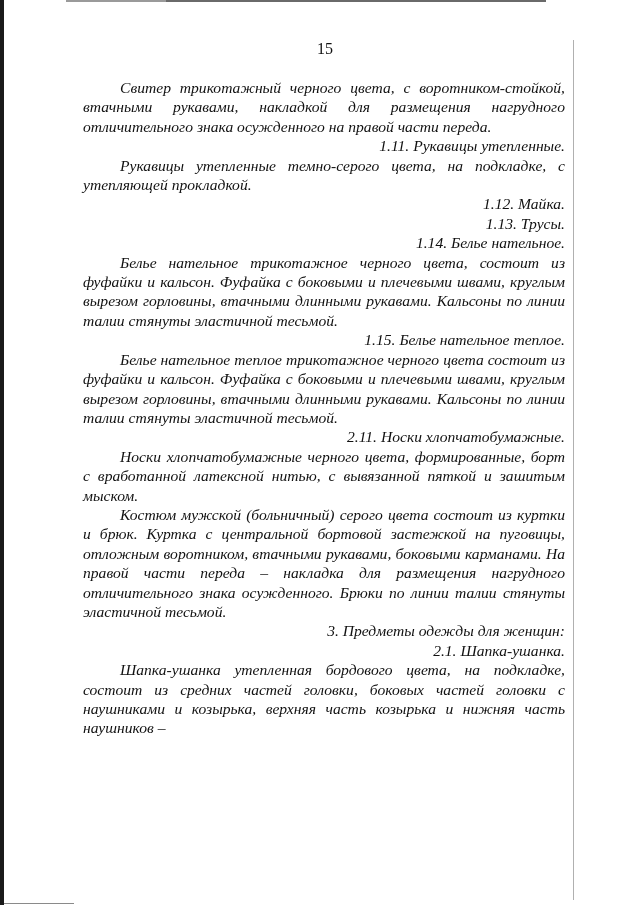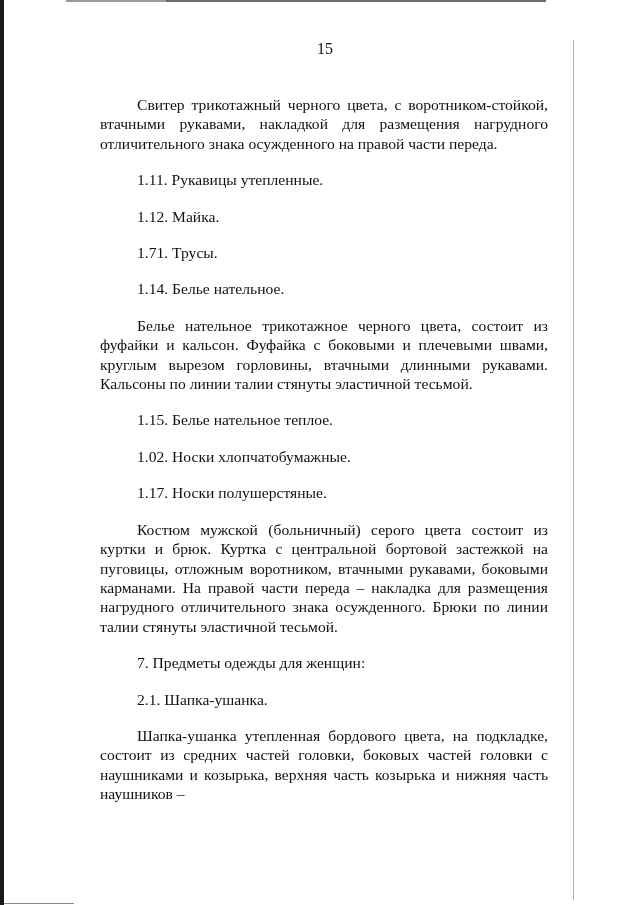--- a/index.html
+++ b/index.html
@@ -15,43 +15,45 @@
   .edge-bottom { position: absolute; left: 4px; bottom: 1px; width: 70px; height: 1px; background: #8a8a8a; }
   .page-number {
     position: absolute; top: 40px; left: 0; width: 650px; text-align: center;
     font-family: "Liberation Serif", "DejaVu Serif", serif; font-size: 16px; color: #111;
   }
   .content {
     position: absolute; left: 83px; top: 78px; width: 482px;
     font-family: "Liberation Serif", "DejaVu Serif", serif;
     font-size: 15.6px; line-height: 19.4px; color: #111;
   }
-  .content p { margin: 17px; text-align: justify; text-indent: 37px; }
-  .content p.heading { text-align: left; }
+  .content p { margin: 0; text-align: justify; text-indent: 37px; font-style: italic; }
+  .content p.heading { text-align: right; }
 </style>
 </head>
 <body>
 
 <div class="page-frame">
   <div class="edge-left"></div>
   <div class="edge-top"></div>
   <div class="edge-top2"></div>
   <div class="edge-right"></div>
   <div class="edge-bottom"></div>
 
   <div class="page-number">15</div>
 
   <div class="content">
     <p>Свитер трикотажный черного цвета, с воротником-стойкой, втачными рукавами, накладкой для размещения нагрудного отличительного знака осужденного на правой части переда.</p>
     <p class="heading">1.11. Рукавицы утепленные.</p>
+    <p>Рукавицы утепленные темно-серого цвета, на подкладке, с утепляющей прокладкой.</p>
     <p class="heading">1.12. Майка.</p>
-    <p class="heading">1.71. Трусы.</p>
+    <p class="heading">1.13. Трусы.</p>
     <p class="heading">1.14. Белье нательное.</p>
     <p>Белье нательное трикотажное черного цвета, состоит из фуфайки и кальсон. Фуфайка с боковыми и плечевыми швами, круглым вырезом горловины, втачными длинными рукавами. Кальсоны по линии талии стянуты эластичной тесьмой.</p>
     <p class="heading">1.15. Белье нательное теплое.</p>
-    <p class="heading">1.02. Носки хлопчатобумажные.</p>
-    <p class="heading">1.17. Носки полушерстяные.</p>
+    <p>Белье нательное теплое трикотажное черного цвета состоит из фуфайки и кальсон. Фуфайка с боковыми и плечевыми швами, круглым вырезом горловины, втачными длинными рукавами. Кальсоны по линии талии стянуты эластичной тесьмой.</p>
+    <p class="heading">2.11. Носки хлопчатобумажные.</p>
+    <p>Носки хлопчатобумажные черного цвета, формированные, борт с вработанной латексной нитью, с вывязанной пяткой и зашитым мыском.</p>
     <p>Костюм мужской (больничный) серого цвета состоит из куртки и брюк. Куртка с центральной бортовой застежкой на пуговицы, отложным воротником, втачными рукавами, боковыми карманами. На правой части переда – накладка для размещения нагрудного отличительного знака осужденного. Брюки по линии талии стянуты эластичной тесьмой.</p>
-    <p class="heading">7. Предметы одежды для женщин:</p>
+    <p class="heading">3. Предметы одежды для женщин:</p>
     <p class="heading">2.1. Шапка-ушанка.</p>
     <p>Шапка-ушанка утепленная бордового цвета, на подкладке, состоит из средних частей головки, боковых частей головки с наушниками и козырька, верхняя часть козырька и нижняя часть наушников –</p>
   </div>
 </div>
 
 </body></html>

